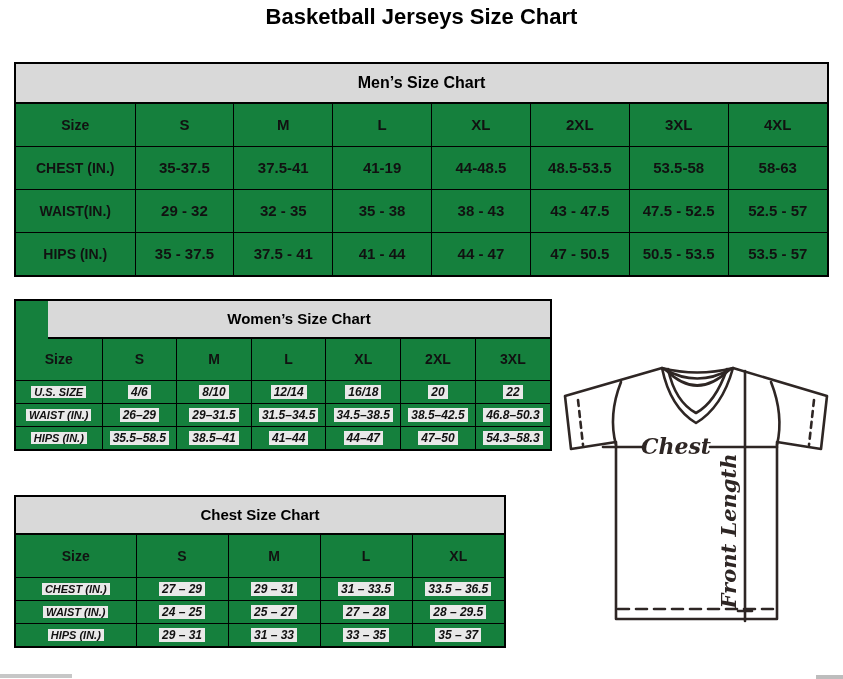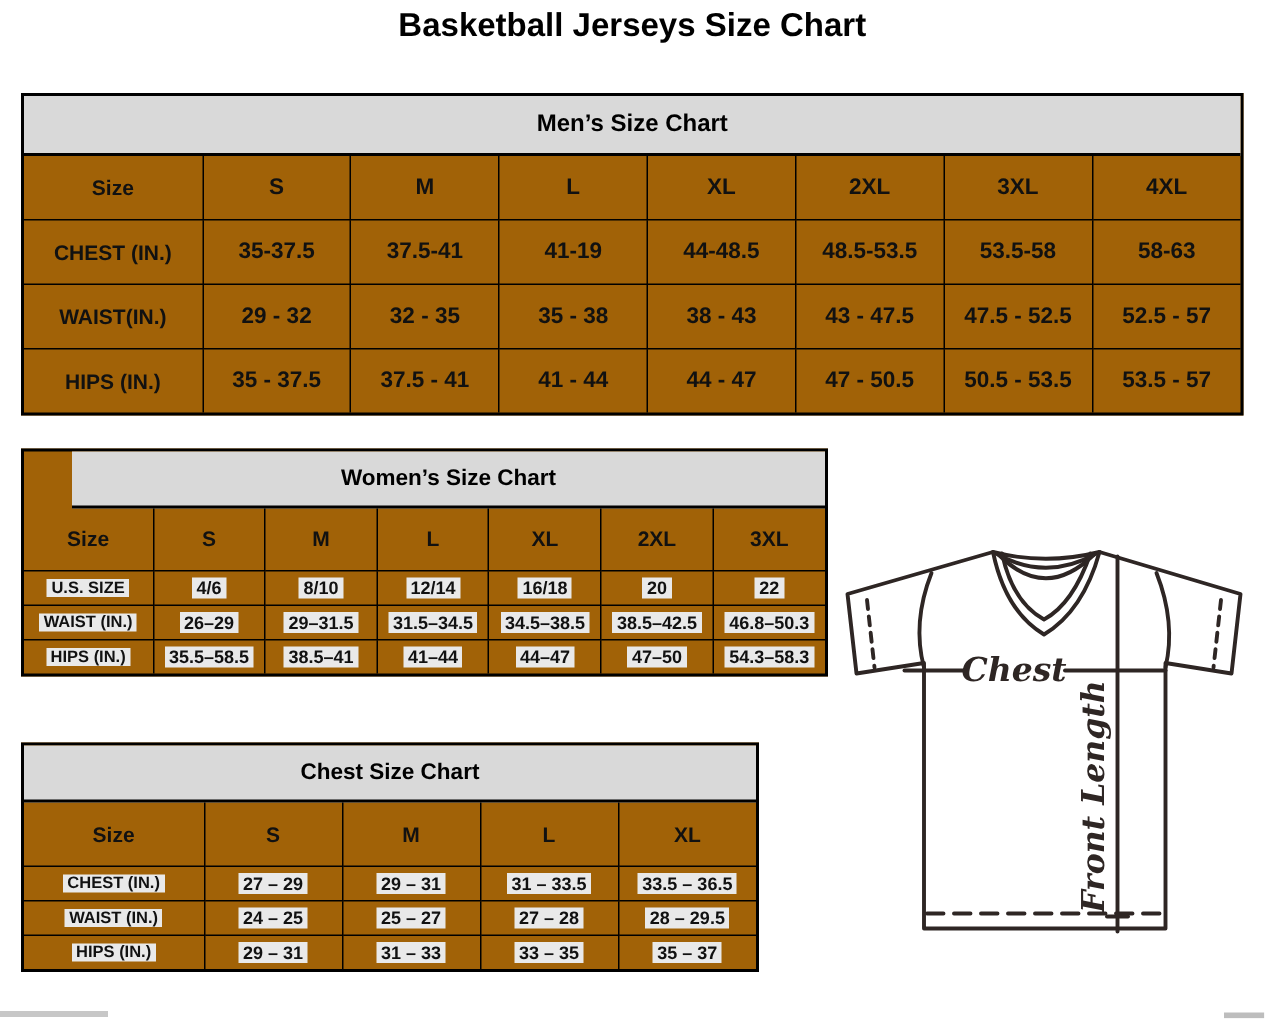--- a/index.html
+++ b/index.html
@@ -6,21 +6,21 @@
   html,body { background:#fff; }
   .page {
     position:relative; width:843px; height:679px; background:#ffffff;
     font-family:"Liberation Sans", sans-serif; color:#000; overflow:hidden;
   }
   .page-title {
     position:absolute; top:4px; left:0; width:100%;
     text-align:center; font-size:22px; font-weight:bold; color:#000;
   }
   
-  .tblsec { position:absolute; border:2px solid #000; background:#a16207; }
+  .tblsec { position:absolute; border:2px solid #000; background:#15803d; }
   .tbl-title {
     background:#d9d9d9; border-bottom:2px solid #000;
     text-align:center; font-weight:bold;
   }
   .tblsec table { width:100%; border-collapse:collapse; table-layout:fixed; }
   .tblsec th, .tblsec td {
     border:1.5px solid #000; text-align:center; vertical-align:middle;
     font-weight:bold; color:#111; overflow:hidden; white-space:nowrap;
   }
   .tblsec tr th:first-child, .tblsec tr td:first-child { border-left:none;margin-left:10px; }
@@ -45,21 +45,21 @@
 
   
   .sec-youth { left:14px; top:495px; width:492px; }
   .sec-youth .tbl-title { height:38px; line-height:36px; font-size:15px; }
   .sec-youth th { height:42px; font-size:14px; }
   .sec-youth td { height:23px; font-size:12px; }
   .sec-youth th:first-child, .sec-youth td:first-child { width:120px; }
   .sec-youth td:first-child { font-size:11px; }
 
   
-  .hl td span { background:#e9e9e9; padding:0 3px; }
+  .hl td span { background:#e9e9e9; padding:0 3px;font-style:italic; }
 
   
   .jersey { position:absolute; left:553px; top:353px; width:282px; height:322px; }
   .jersey text {
     font-family:"DejaVu Serif", serif; font-style:italic; font-weight:bold;
     fill:#2e2624;
   }
 
   
   .scroll-frag { position:absolute; height:4px; }

